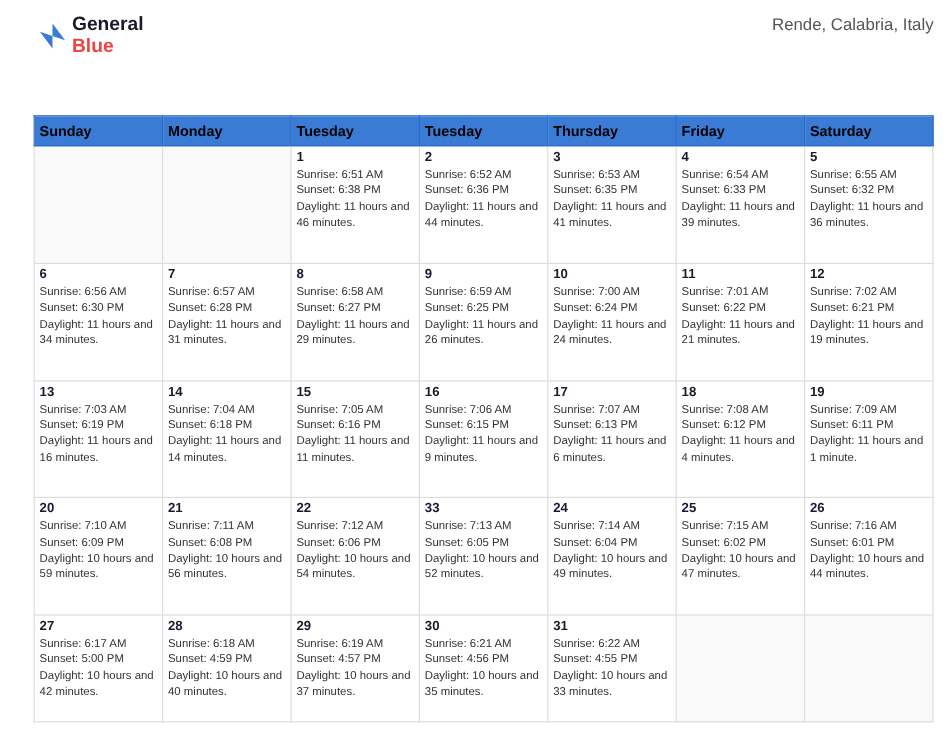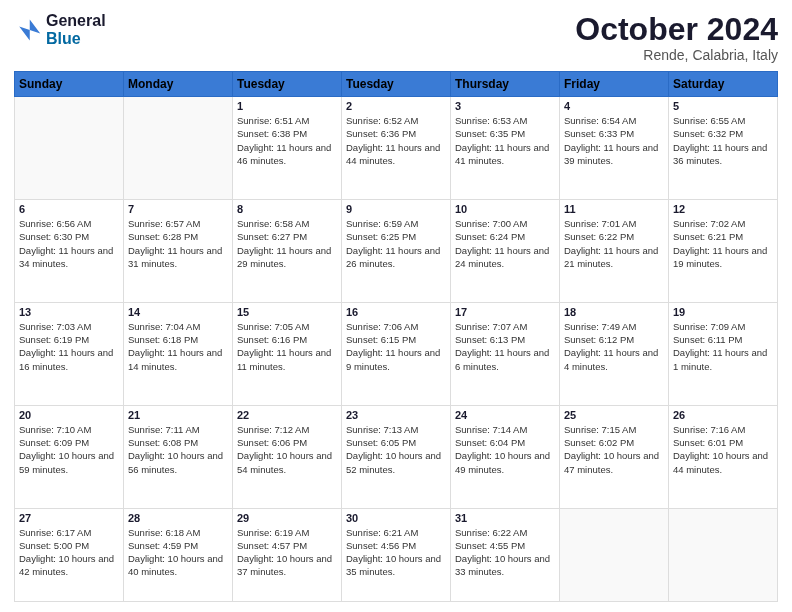--- a/index.html
+++ b/index.html
@@ -6,23 +6,24 @@
     body {
       width: 792px;
       height: 612px;
       font-family: Arial, sans-serif;
       background: #fff;
       overflow: hidden;
     }
     .container {
       width: 792px;
       height: 612px;
-      padding: 12px 14px 10px 14px;
+      padding: 12px 14px 10px 28px;
       display: flex;
       flex-direction: column;
+      gap: 41px;
     }
     .header {
       display: flex;
       justify-content: space-between;
       align-items: flex-start;
       margin-bottom: 8px;
     }
     .logo {
       display: flex;
       align-items: center;
@@ -98,25 +99,24 @@
 <body>
 
 <div class="container">
   <div class="header">
     <div class="logo">
       <svg class="logo-icon" viewBox="0 0 32 32">
         <polygon points="18,4 30,20 18,16 18,28 6,12 18,16" fill="#3a7bd5"></polygon>
       </svg>
       <div class="logo-text">
         <span style="color:#1a1a2e;">General</span><br>
-        <span style="color:#0369a1;">Blue</span>
+        <span style="color:#ef4444;">Blue</span>
       </div>
     </div>
     <div class="title-block">
-      <div class="month-title">October 2024</div>
       <div class="subtitle">Rende, Calabria, Italy</div>
     </div>
   </div>
 
   <table class="calendar">
     <thead>
       <tr>
       <th>Sunday</th>
           <th>Monday</th>
           <th>Tuesday</th>
@@ -231,21 +231,21 @@
 Daylight: 11 hours and 9 minutes.</div>
           </td>
           <td>
             <div class="day-number">17</div>
             <div class="day-info" style="white-space: pre-line;">Sunrise: 7:07 AM
 Sunset: 6:13 PM
 Daylight: 11 hours and 6 minutes.</div>
           </td>
           <td>
             <div class="day-number">18</div>
-            <div class="day-info" style="white-space: pre-line;">Sunrise: 7:49 AM
+            <div class="day-info" style="white-space: pre-line;">Sunrise: 7:08 AM
 Sunset: 6:12 PM
 Daylight: 11 hours and 4 minutes.</div>
           </td>
           <td>
             <div class="day-number">19</div>
             <div class="day-info" style="white-space: pre-line;">Sunrise: 7:09 AM
 Sunset: 6:11 PM
 Daylight: 11 hours and 1 minute.</div>
           </td>
         </tr>
@@ -262,21 +262,21 @@
 Sunset: 6:08 PM
 Daylight: 10 hours and 56 minutes.</div>
           </td>
           <td>
             <div class="day-number">22</div>
             <div class="day-info" style="white-space: pre-line;">Sunrise: 7:12 AM
 Sunset: 6:06 PM
 Daylight: 10 hours and 54 minutes.</div>
           </td>
           <td>
-            <div class="day-number">23</div>
+            <div class="day-number">33</div>
             <div class="day-info" style="white-space: pre-line;">Sunrise: 7:13 AM
 Sunset: 6:05 PM
 Daylight: 10 hours and 52 minutes.</div>
           </td>
           <td>
             <div class="day-number">24</div>
             <div class="day-info" style="white-space: pre-line;">Sunrise: 7:14 AM
 Sunset: 6:04 PM
 Daylight: 10 hours and 49 minutes.</div>
           </td>

